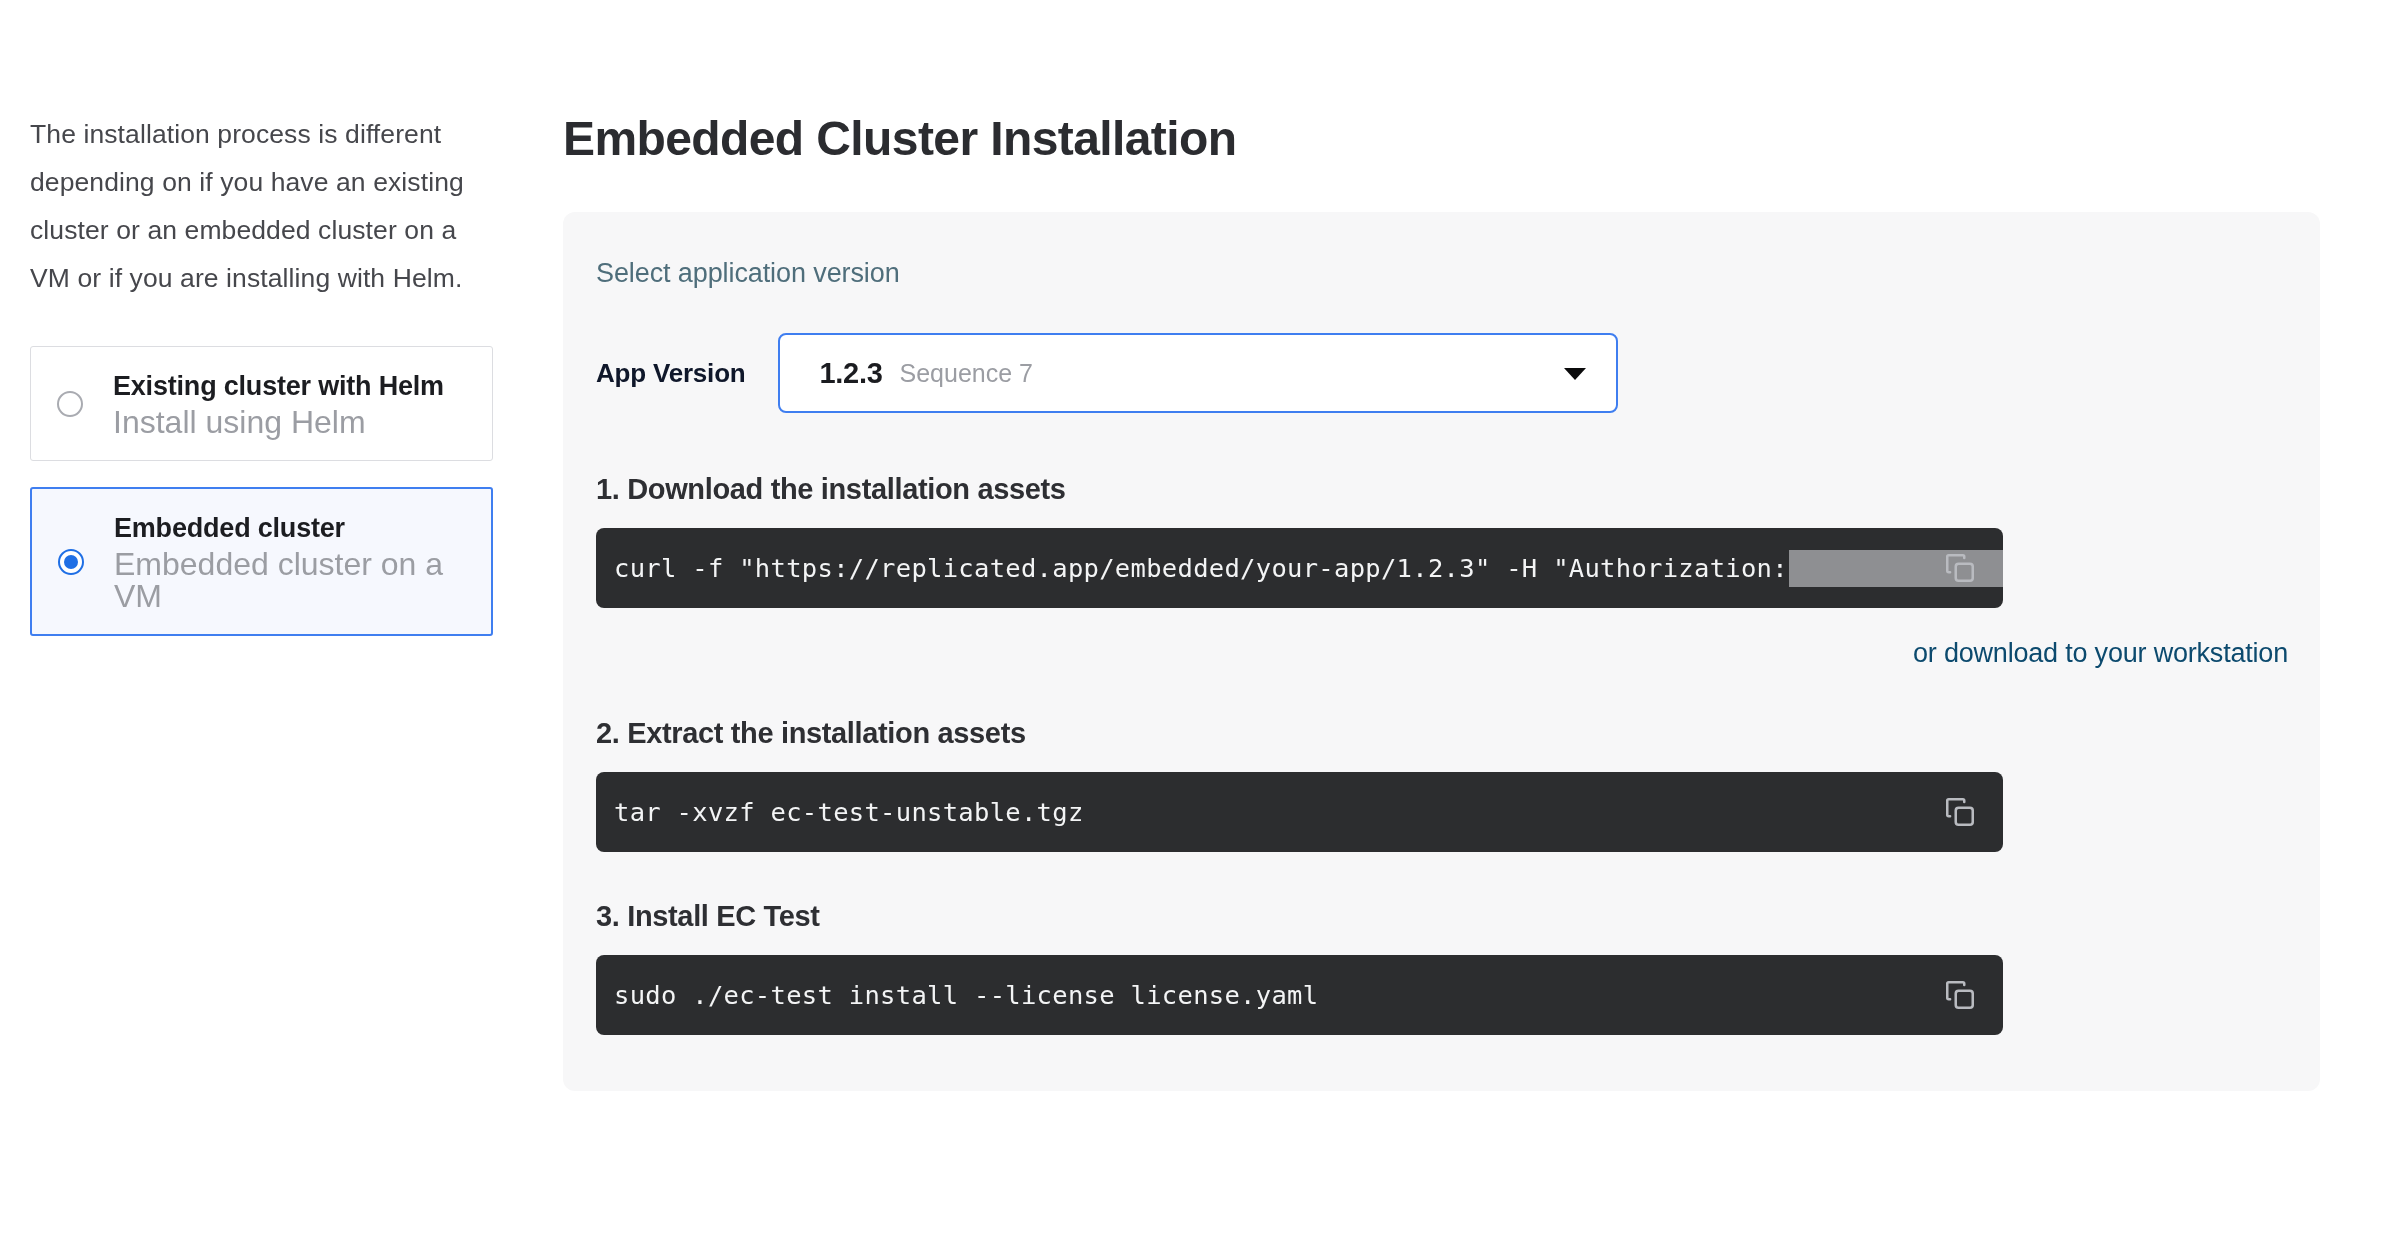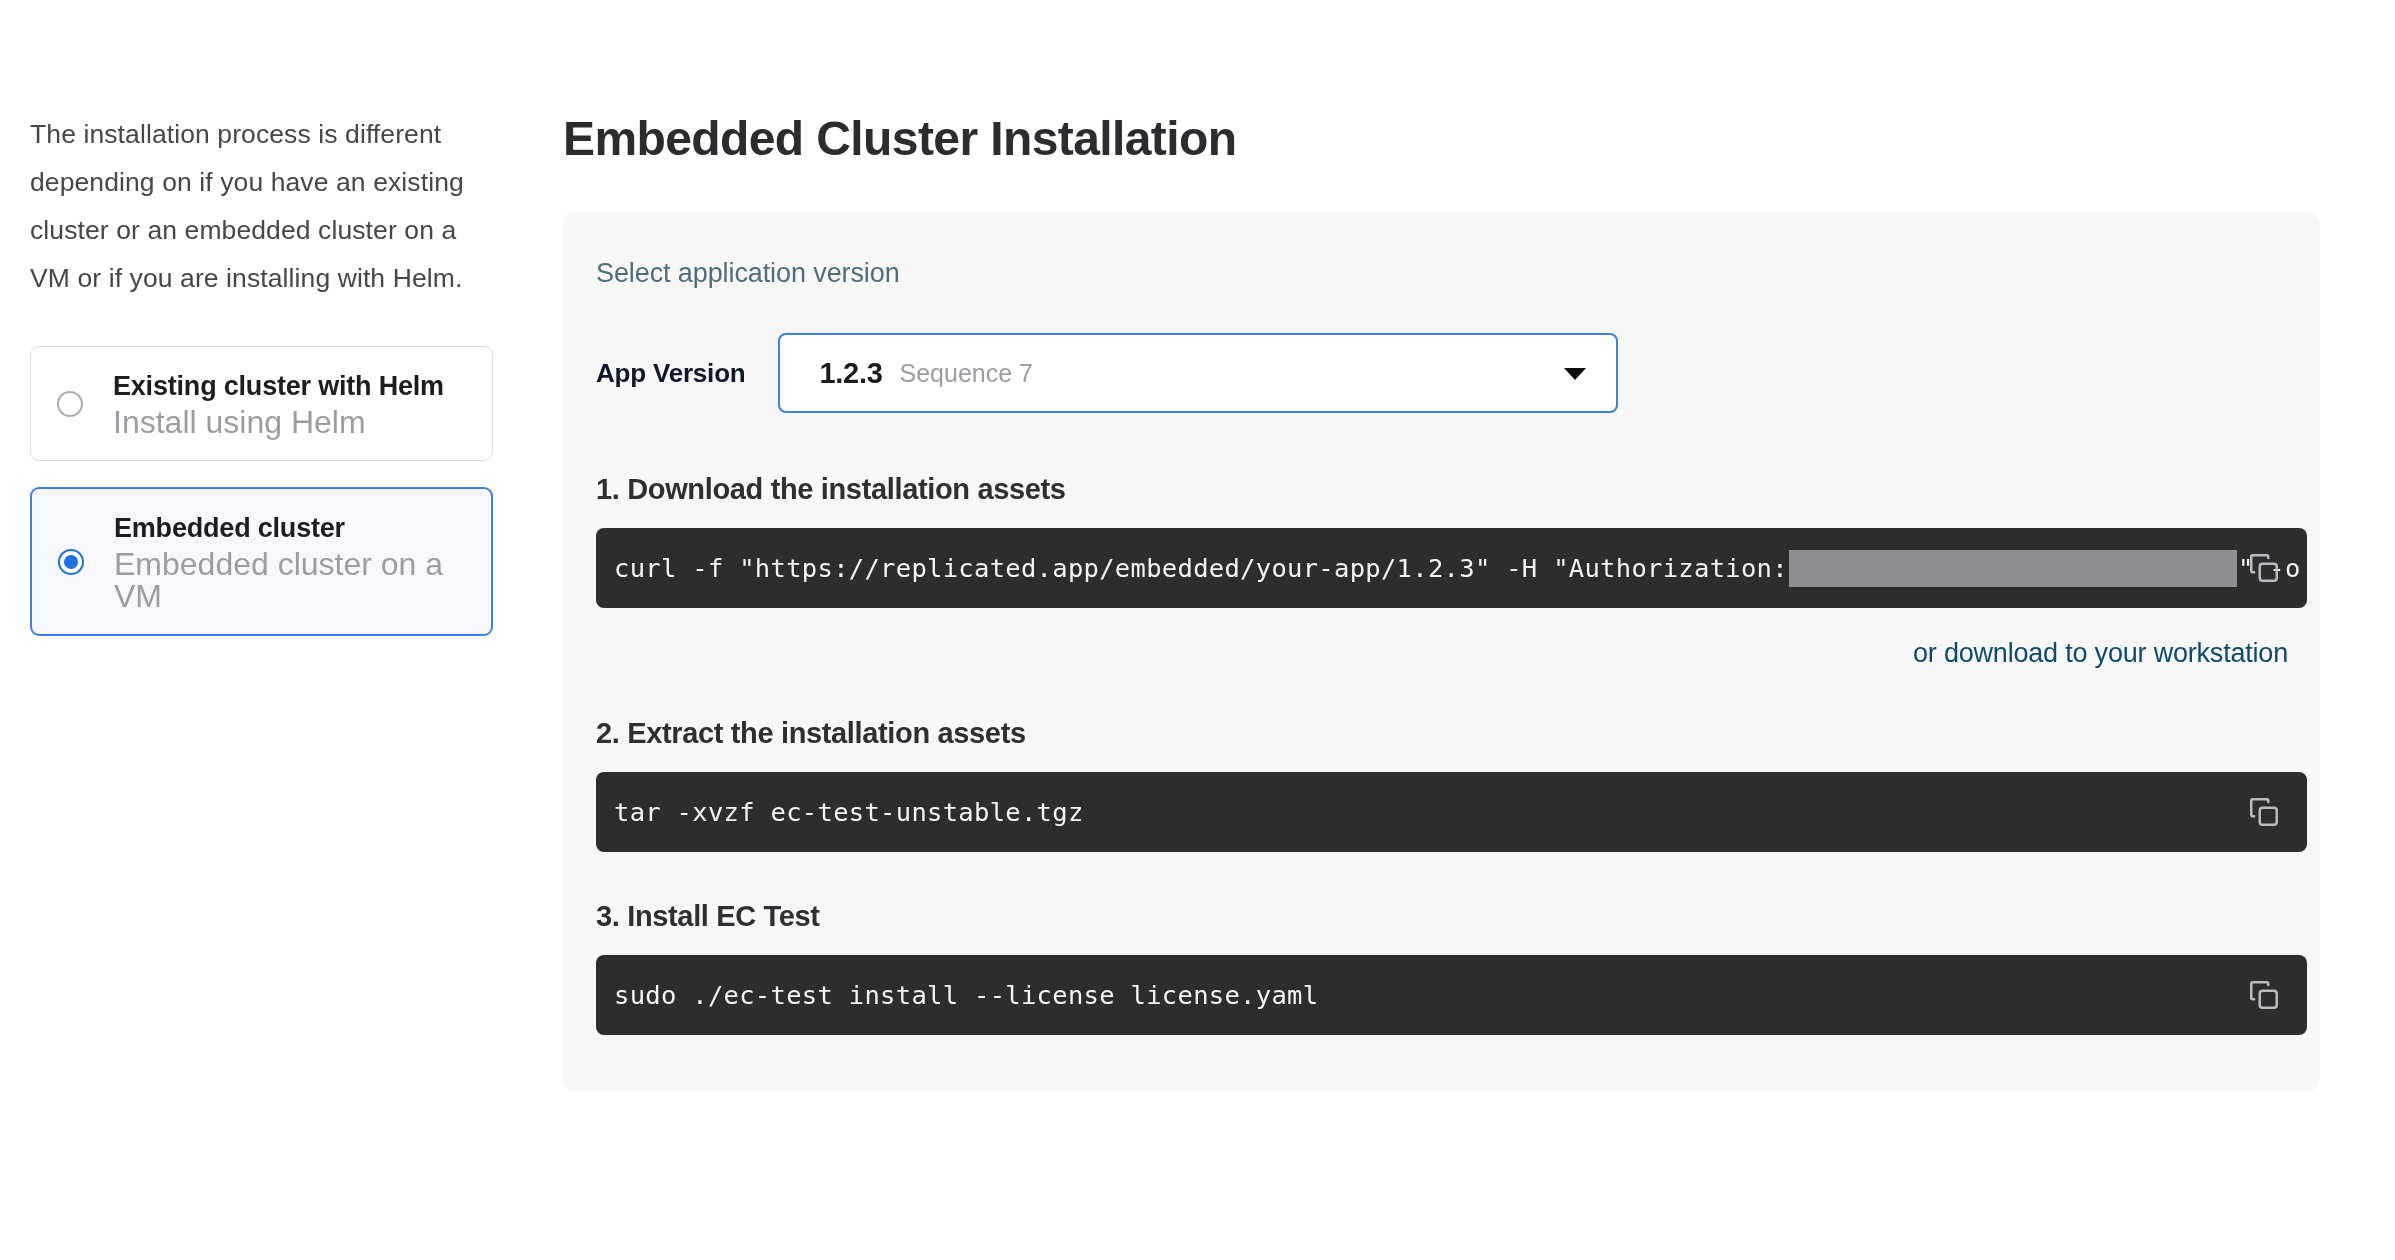--- a/index.html
+++ b/index.html
@@ -40,21 +40,21 @@
   }
 
   .option-list {
     margin-top: 44px;
   }
   .option-card {
     position: relative;
     display: flex;
     align-items: center;
     width: 463px;
-    border-radius: 9px;
+    border-radius: 3px;
     background: #ffffff;
     border: 1.5px solid #dcdde1;
     padding: 22px 20px 22px 26px;
     margin-bottom: 26px;
     cursor: pointer;
   }
   .option-card.selected {
     border: 2.5px solid #3f7ef0;
     background: #f6f8fe;
   }
@@ -208,21 +208,21 @@
   .step-title {
     font-size: 29px;
     font-weight: bold;
     color: #2e2f33;
     letter-spacing: -0.35px;
     margin-bottom: 22px;
   }
 
   .code-block {
     position: relative;
-    width: 1711px;
+    width: 1407px;
     background: #2c2d2f;
     border-radius: 8px;
     height: 80px;
     display: flex;
     align-items: center;
     overflow: hidden;
   }
   .code-text {
     font-family: "DejaVu Sans Mono", "Liberation Mono", monospace;
     font-size: 25.5px;

